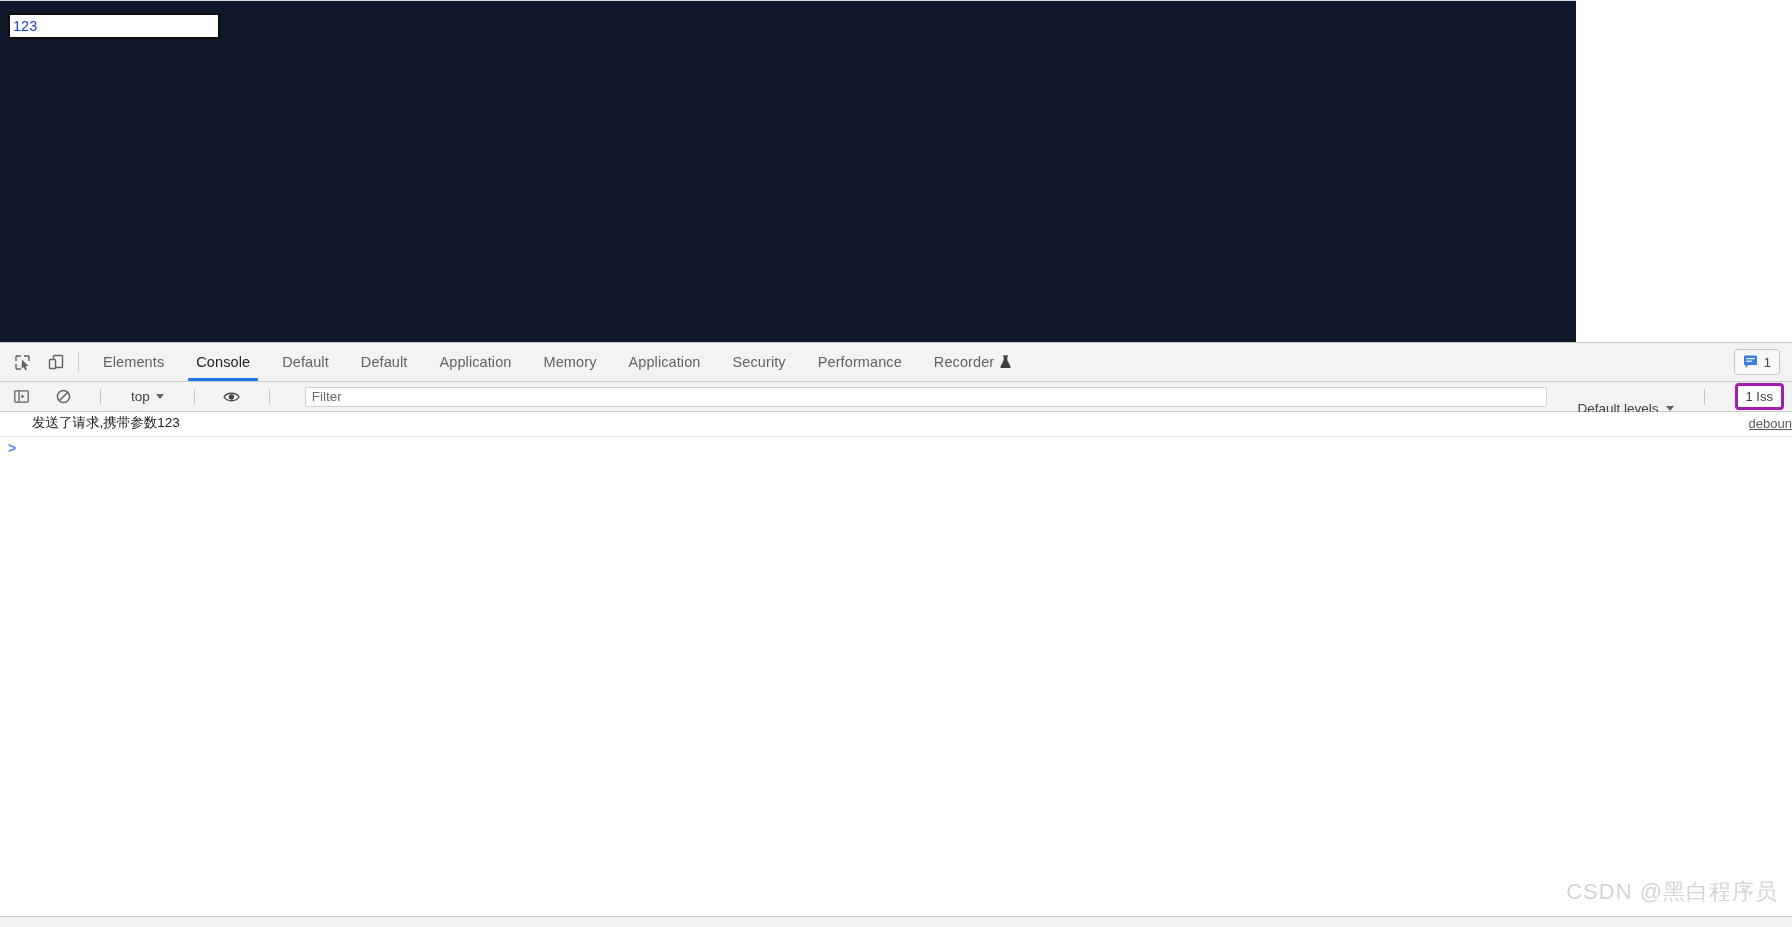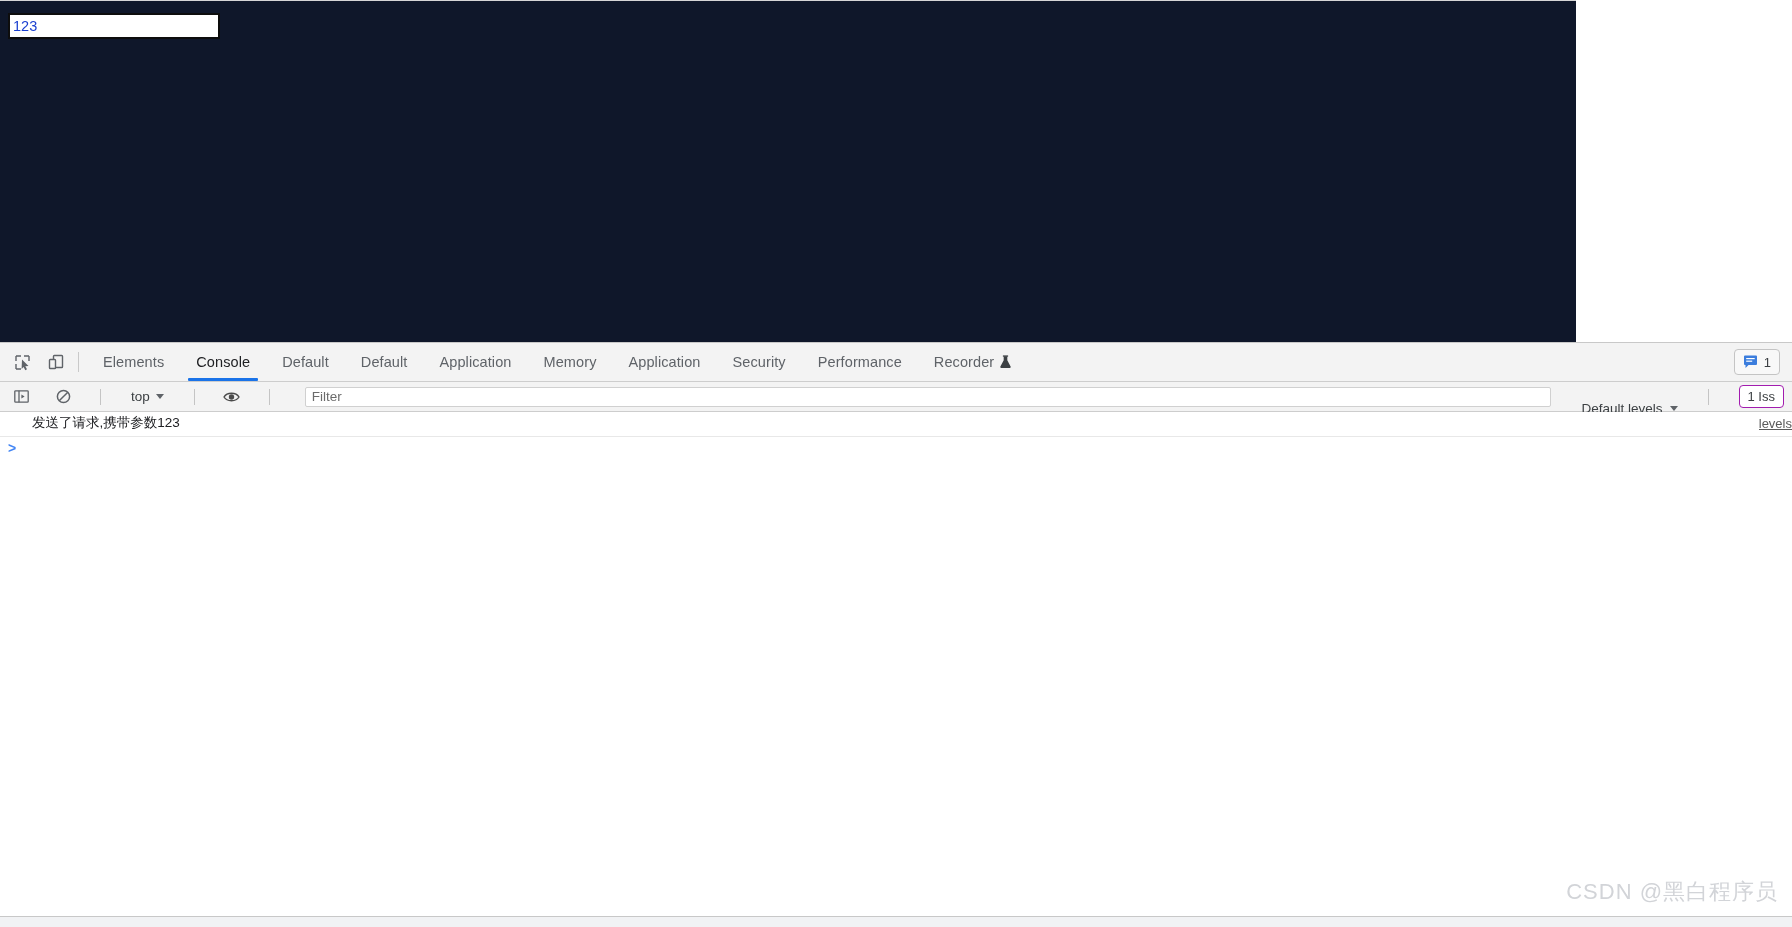--- a/index.html
+++ b/index.html
@@ -228,21 +228,21 @@
     white-space: nowrap;
     margin-top: 24px;
   }
 
   .issues-btn {
     display: flex;
     align-items: center;
     height: 21px;
     padding: 0 8px;
     margin-left: 6px;
-    border: 1px solid #a21caf;
+    border: 3px solid #a21caf;
     border-radius: 4px;
     background: #ffffff;
     font-size: 13px;
     color: #3c4043;
     cursor: pointer;
     white-space: nowrap;
     overflow: hidden;
   }
 
   
@@ -469,21 +469,21 @@
 
       <div class="issues-btn">
         <span>1 Iss</span>
       </div>
     </div>
 
     <div class="console-body">
 
       <div class="console-message">
         <span class="msg-text">发送了请求,携带参数123</span>
-        <span class="msg-source">levels</span>
+        <span class="msg-source">deboun</span>
       </div>
 
       <div class="console-prompt">
         <span class="prompt-arrow">&gt;</span>
         <input class="prompt-field" type="text" style="">
       </div>
     </div>
   </div>
 
   <div class="bottom-strip"></div>

